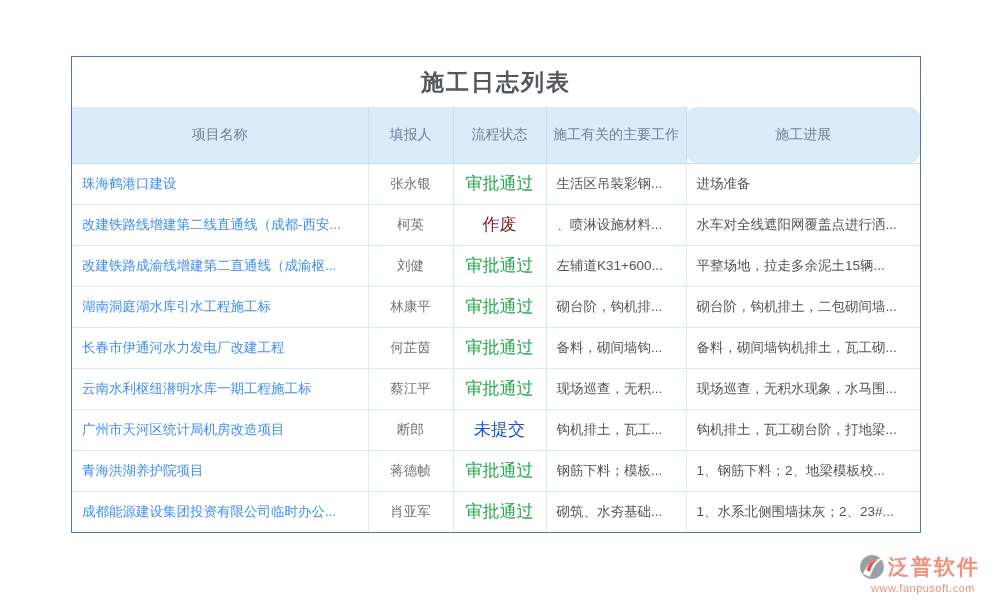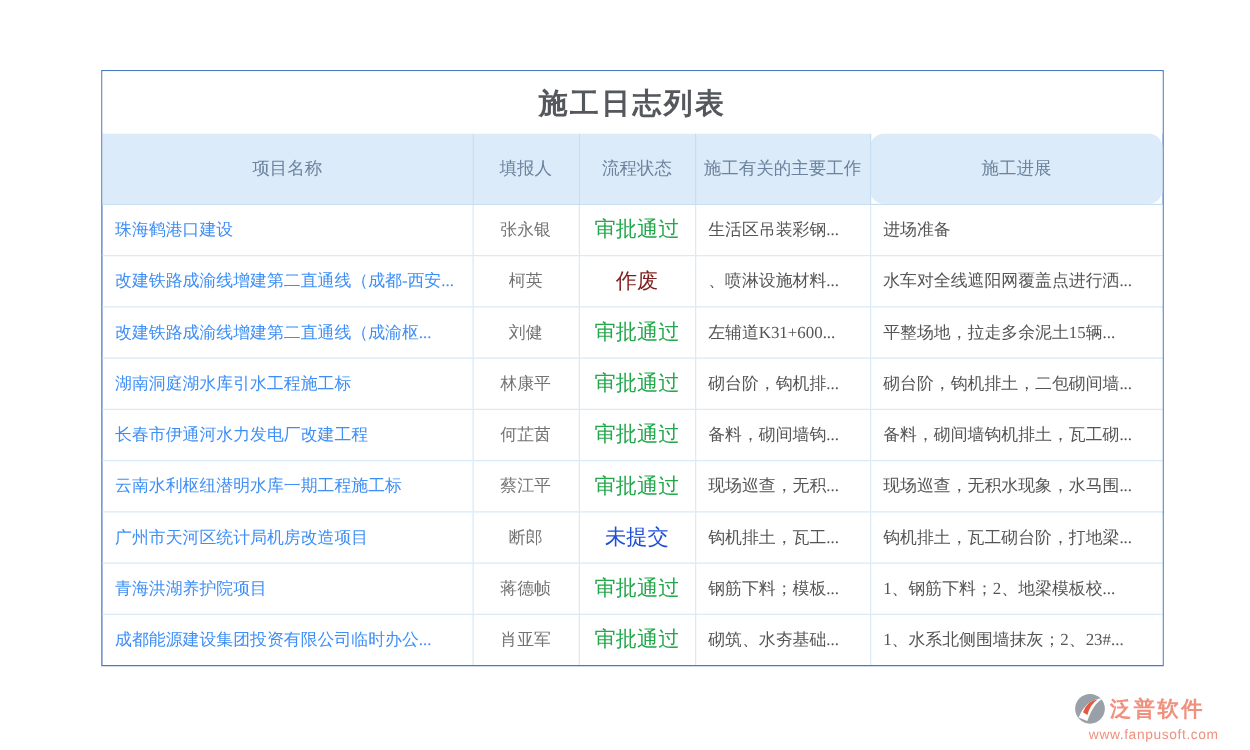--- a/index.html
+++ b/index.html
@@ -12,21 +12,21 @@
   }
   .page {
     position: relative;
     width: 1000px;
     height: 600px;
     background: #ffffff;
     overflow: hidden;
   }
   .table-card {
     position: absolute;
-    left: 81px;
+    left: 71px;
     top: 56px;
     width: 848px;
     border: 1px solid #4a79c0;
     background: #ffffff;
     box-sizing: content-box;
   }
   .card-title {
     height: 50px;
     line-height: 50px;
     text-align: center;
@@ -61,21 +61,20 @@
     height: 41px;
     border: 1px solid #d9eaf8;
     font-size: 13.5px;
     color: #555555;
     padding: 2px 10px;
     vertical-align: middle;
     white-space: nowrap;
     overflow: hidden;
     box-sizing: border-box;
     background: #ffffff;
-    font-family: Liberation Serif, serif;
   }
   table.log-table td:first-child { border-left: none; }
   table.log-table td:last-child { border-right: none; }
   table.log-table tbody tr:last-child td { border-bottom: none; }
   td.c-project, td.c-work, td.c-progress { text-align: left; }
   td.c-reporter, td.c-status { text-align: center; }
   td.c-project a {
     color: #3e8ef7;
     text-decoration: none;
     cursor: pointer;
@@ -94,21 +93,21 @@
     text-align: center;
   }
   .brand-row {
     display: flex;
     align-items: center;
     justify-content: flex-start;
     gap: 2px;
   }
   .brand-logo { width: 28px; height: 28px; flex: 0 0 auto; }
   .brand-name {
-    font-size: 17px;
+    font-size: 21px;
     font-weight: bold;
     color: #f0907e;
     letter-spacing: 2px;
     white-space: nowrap;
   }
   .brand-url {
     font-size: 11px;
     color: #ef8f7d;
     letter-spacing: 0.5px;
     margin-top: 1px;
@@ -143,21 +142,21 @@
       <tbody>
   <tr>
     <td class="c-project"><a>珠海鹤港口建设</a></td>
     <td class="c-reporter"><span class="reporter">张永银</span></td>
     <td class="c-status"><span style="color: rgb(35, 168, 76);">审批通过</span></td>
     <td class="c-work"><span>生活区吊装彩钢...</span></td>
     <td class="c-progress"><span>进场准备</span></td>
   </tr>
 
   <tr>
-    <td class="c-project"><a>改建铁路成渝线增建第二直通线（成都-西安...</a></td>
+    <td class="c-project"><a>改建铁路线增建第二线直通线（成都-西安...</a></td>
     <td class="c-reporter"><span class="reporter">柯英</span></td>
     <td class="c-status"><span style="color: #7f1d1d; text-align: right;">作废</span></td>
     <td class="c-work"><span>、喷淋设施材料...</span></td>
     <td class="c-progress"><span>水车对全线遮阳网覆盖点进行洒...</span></td>
   </tr>
 
   <tr>
     <td class="c-project"><a>改建铁路成渝线增建第二直通线（成渝枢...</a></td>
     <td class="c-reporter"><span class="reporter">刘健</span></td>
     <td class="c-status"><span style="color: rgb(35, 168, 76);">审批通过</span></td>

